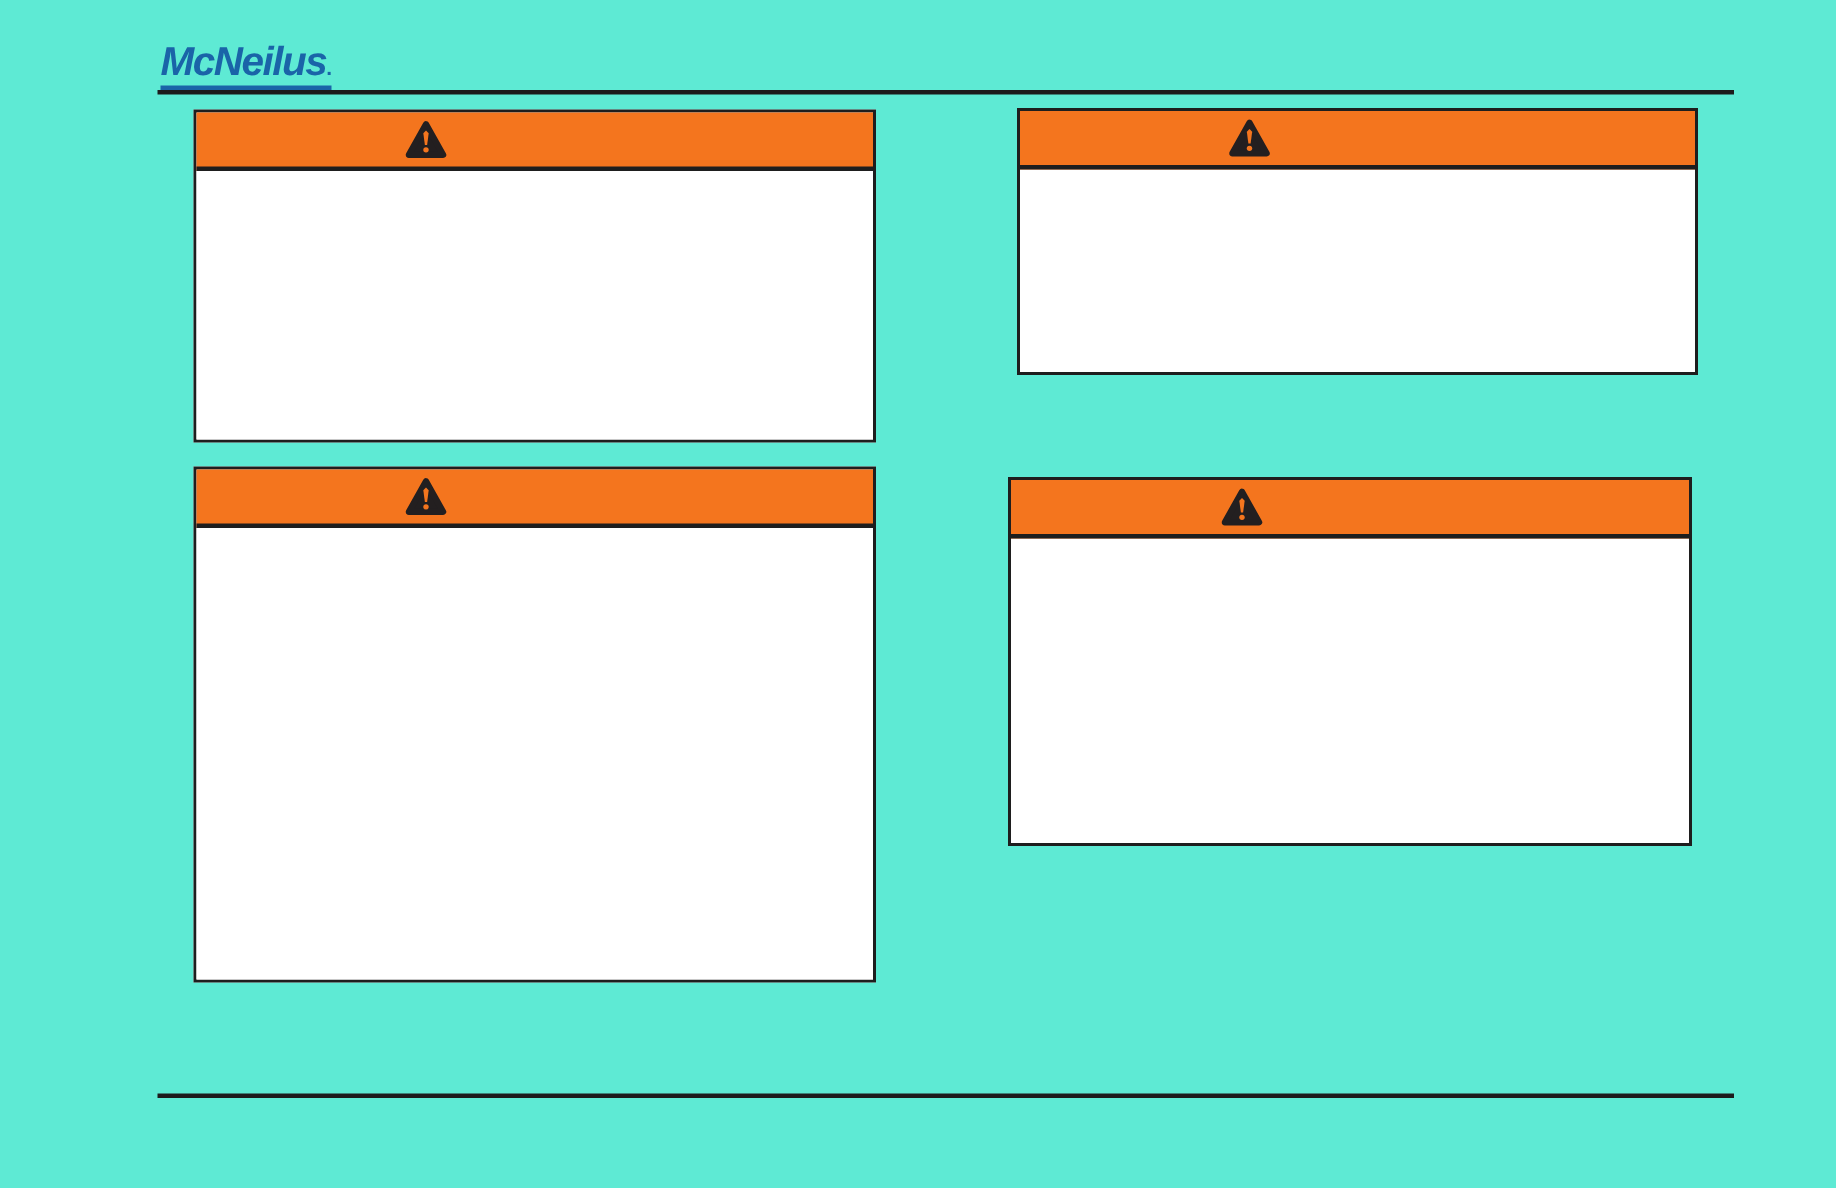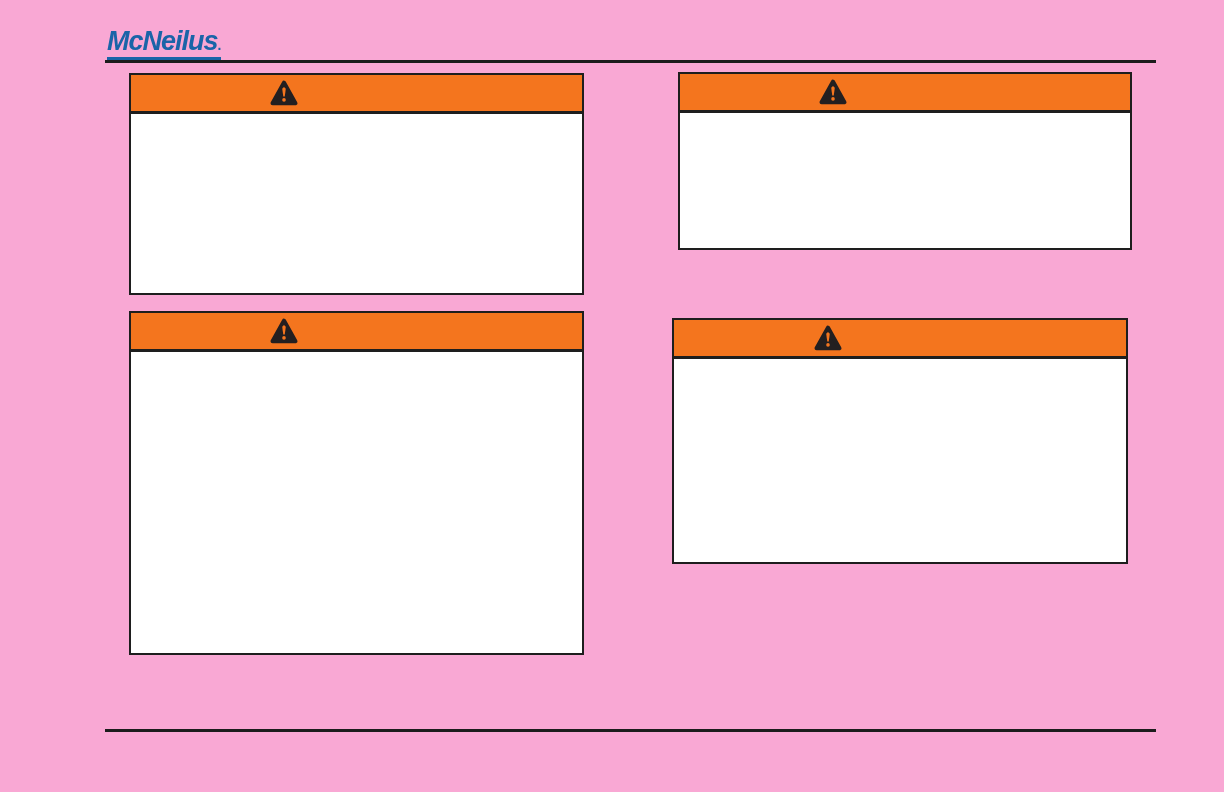--- a/index.html
+++ b/index.html
@@ -5,21 +5,21 @@
   html, body {
     margin: 0;
     padding: 0;
     background: #ffffff;
     font-family: "Liberation Sans", sans-serif;
   }
   .page {
     position: relative;
     width: 1224px;
     height: 792px;
-    background: #f9a8d4;
+    background: #5eead4;
     overflow: hidden;
   }
 
   
   .logo {
     position: absolute;
     left: 107px;
     top: 28px;
     display: inline-block;
     padding-bottom: 2px;

